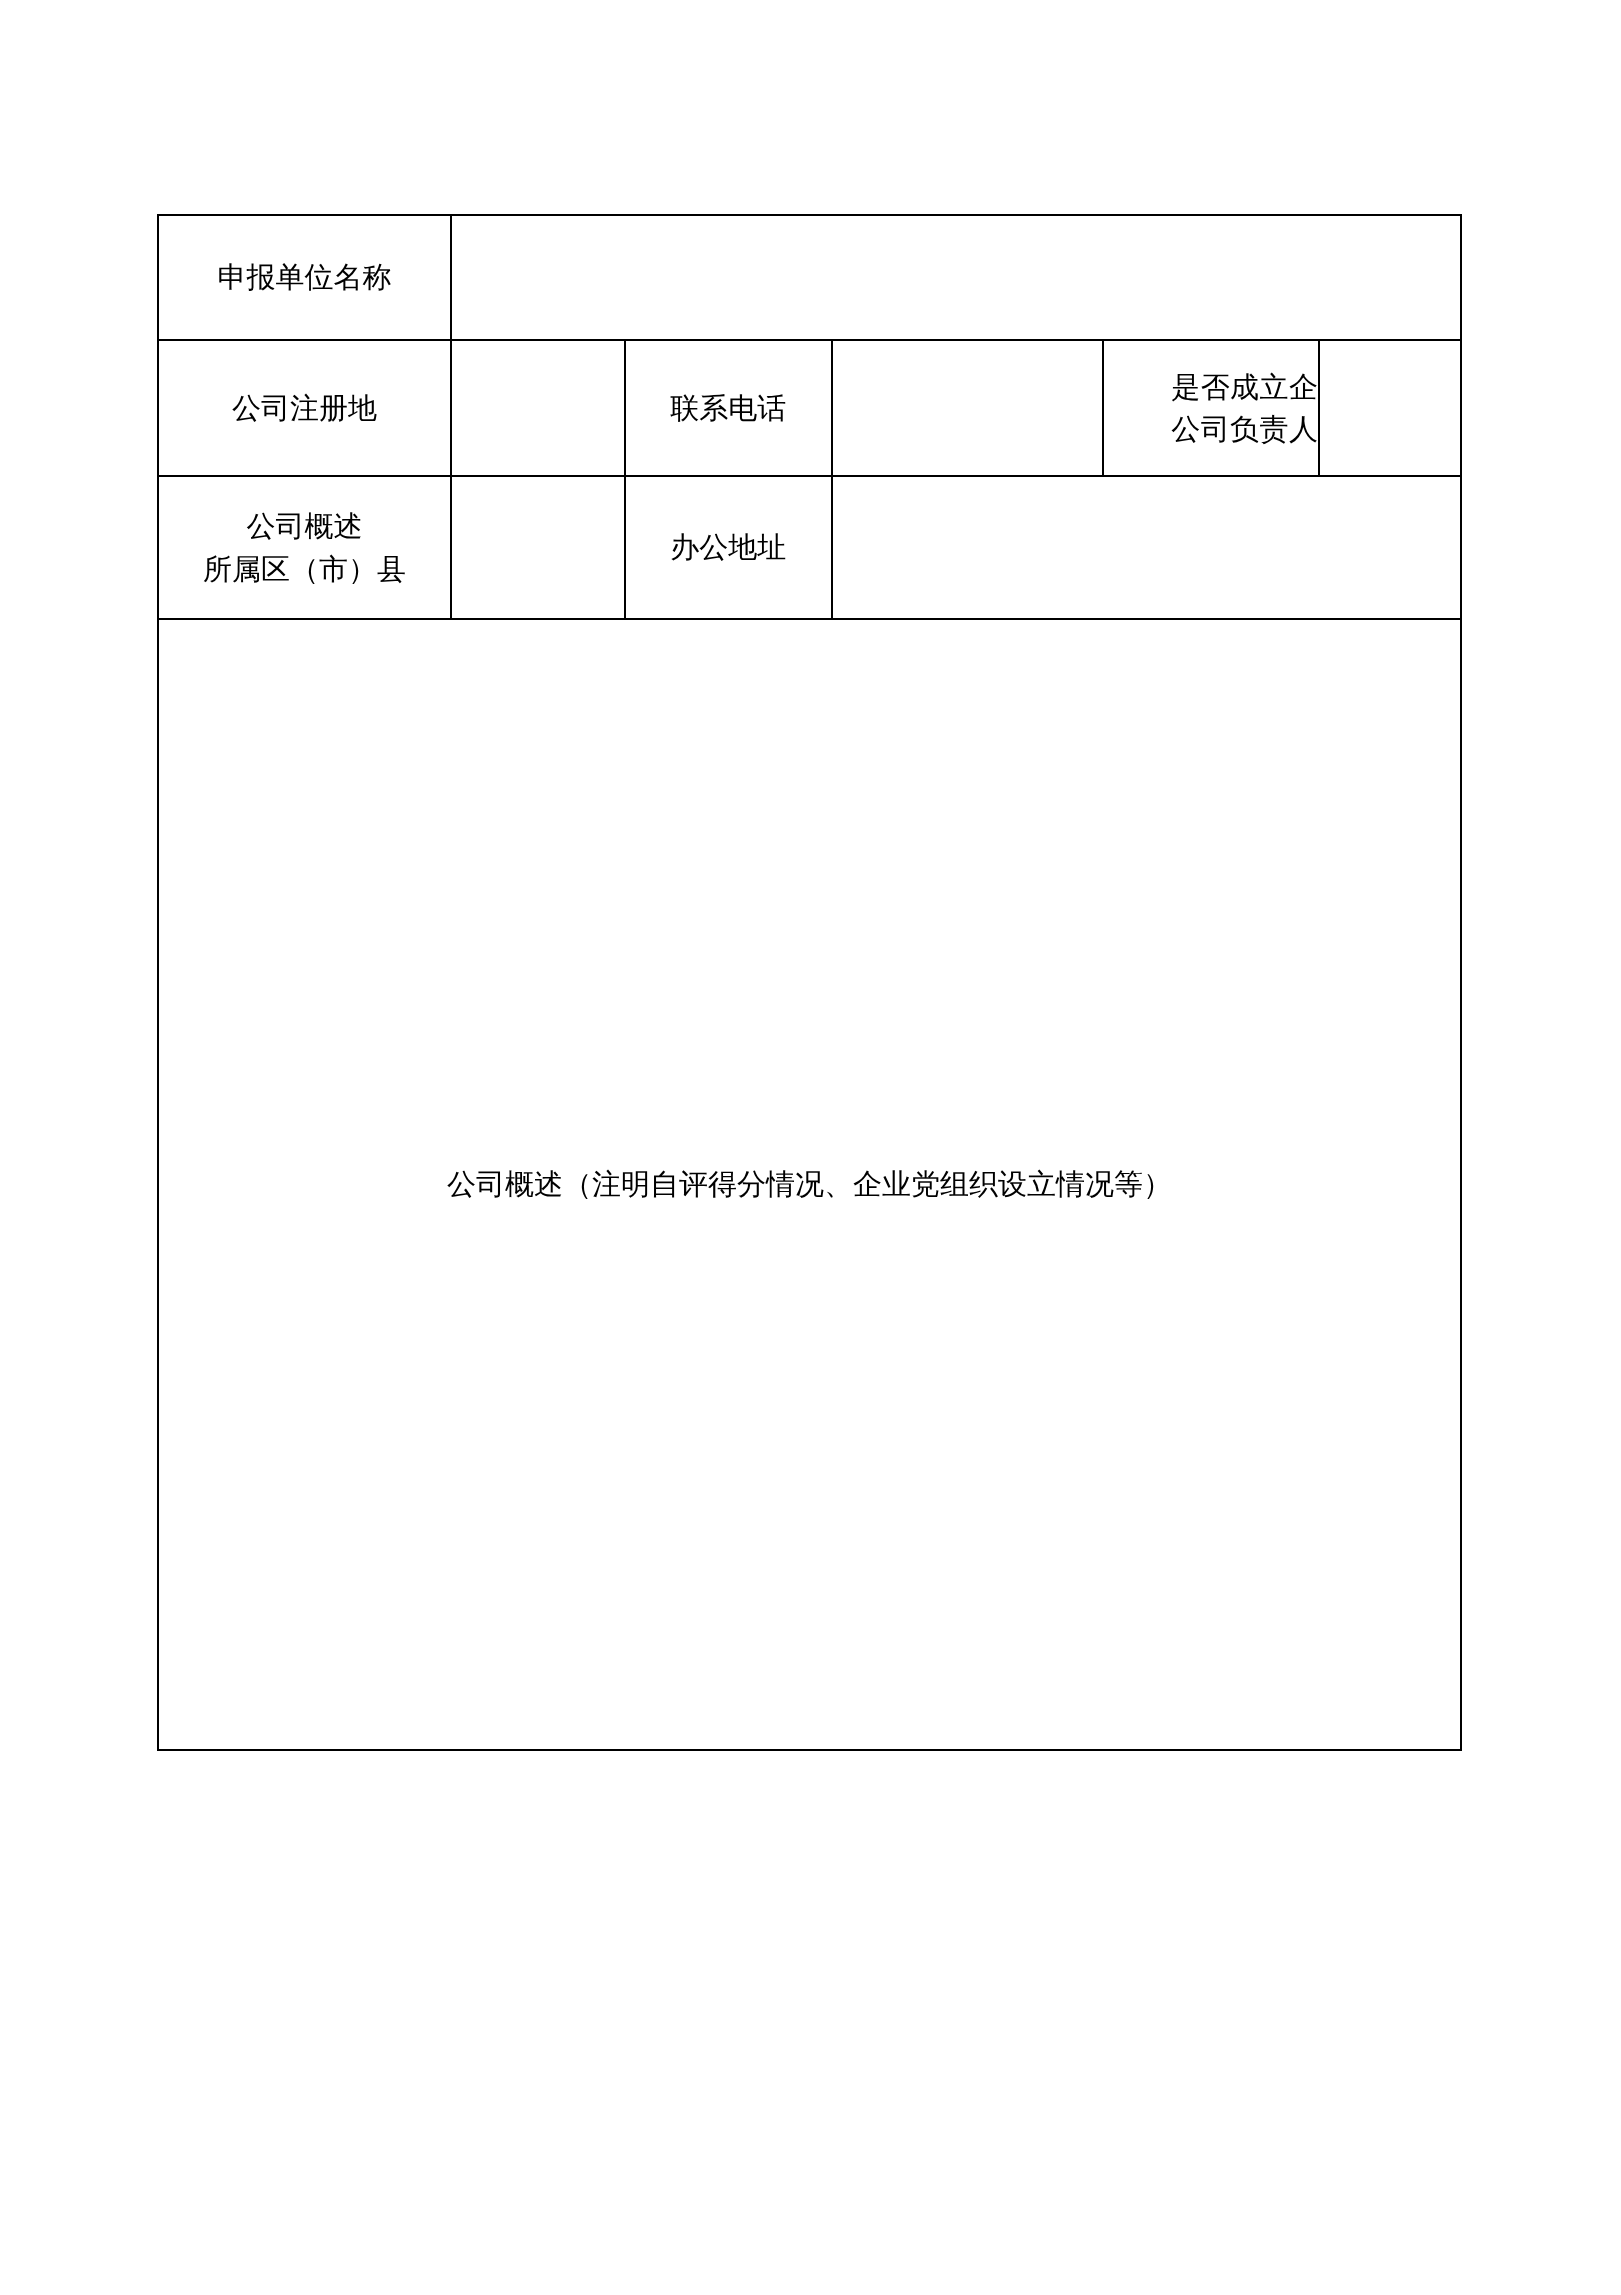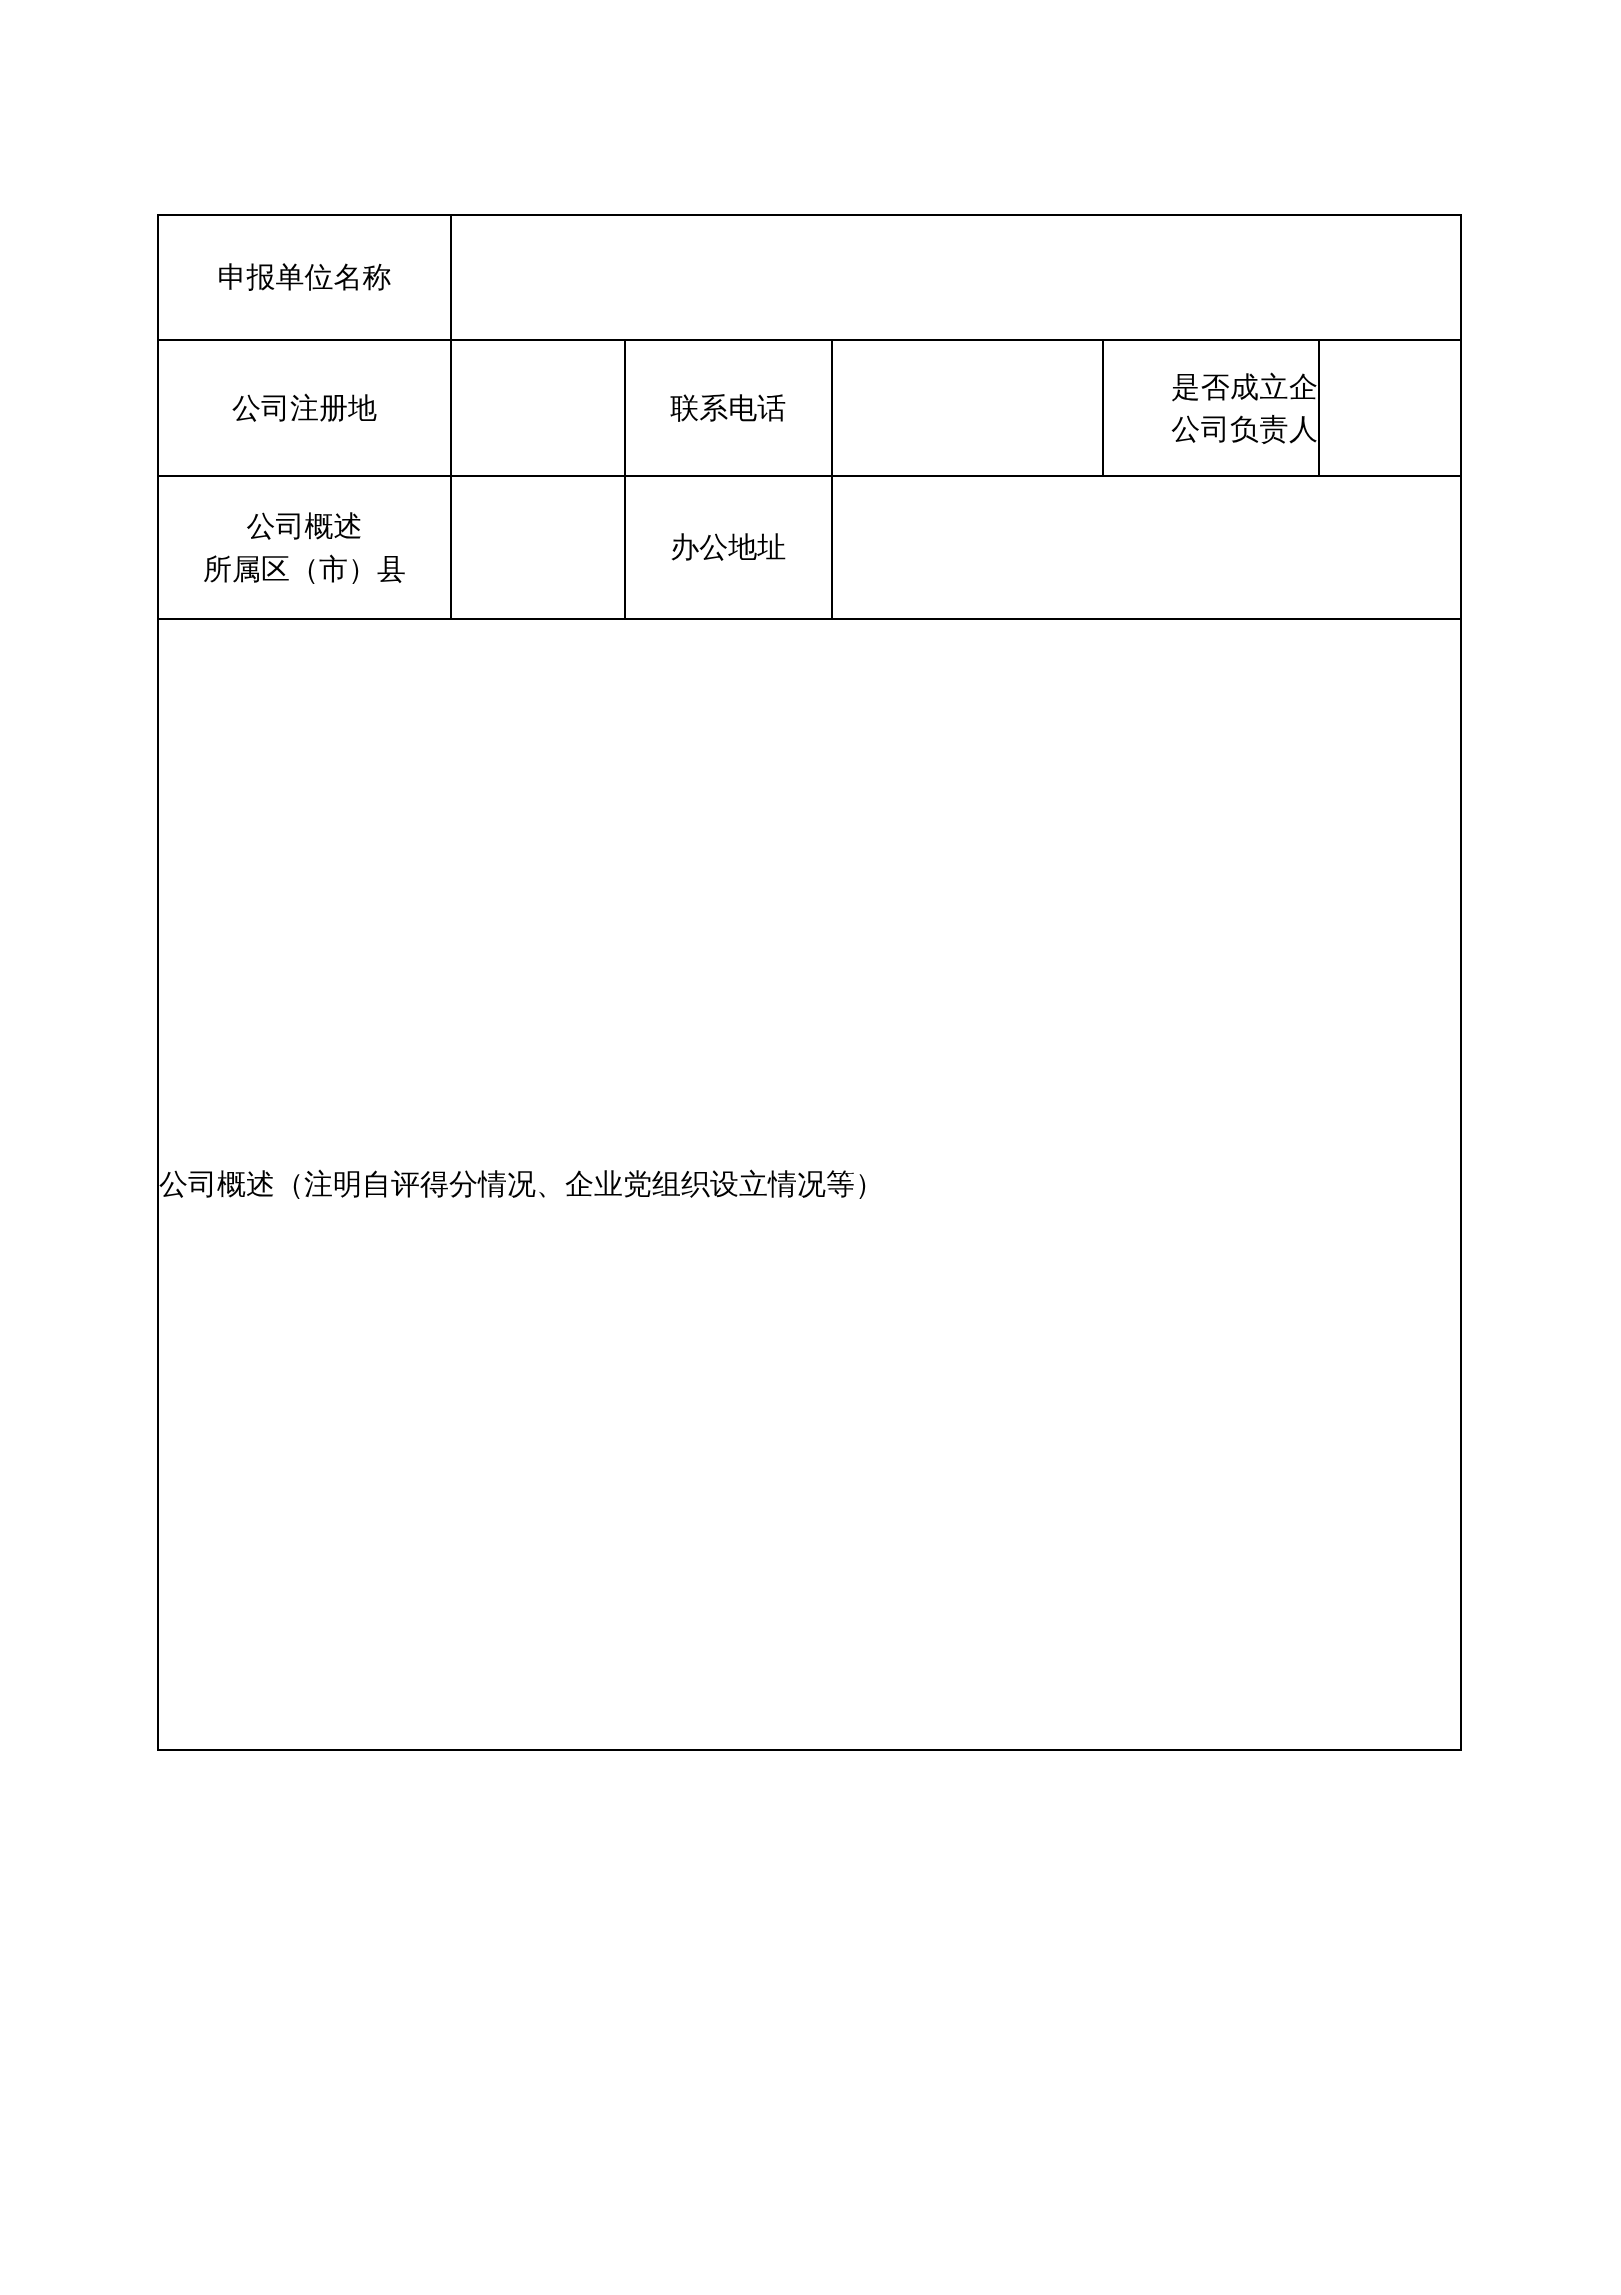--- a/index.html
+++ b/index.html
@@ -56,21 +56,21 @@
   .row-addr td { height: 141px; }
   .desc-cell {
     height: 1129px;
     vertical-align: top;
     text-align: left;
     padding: 34px 0 0 25px;
   }
   .desc-text {
     font-size: 29px;
     line-height: 1.5;
-    text-align: left;
+    text-align: center;
     margin-top: 41px;
   }
   .nowrap-tight {
     letter-spacing: 0.4px;
     text-align: right;
   }
 </style>
 </head>
 <body>
 

